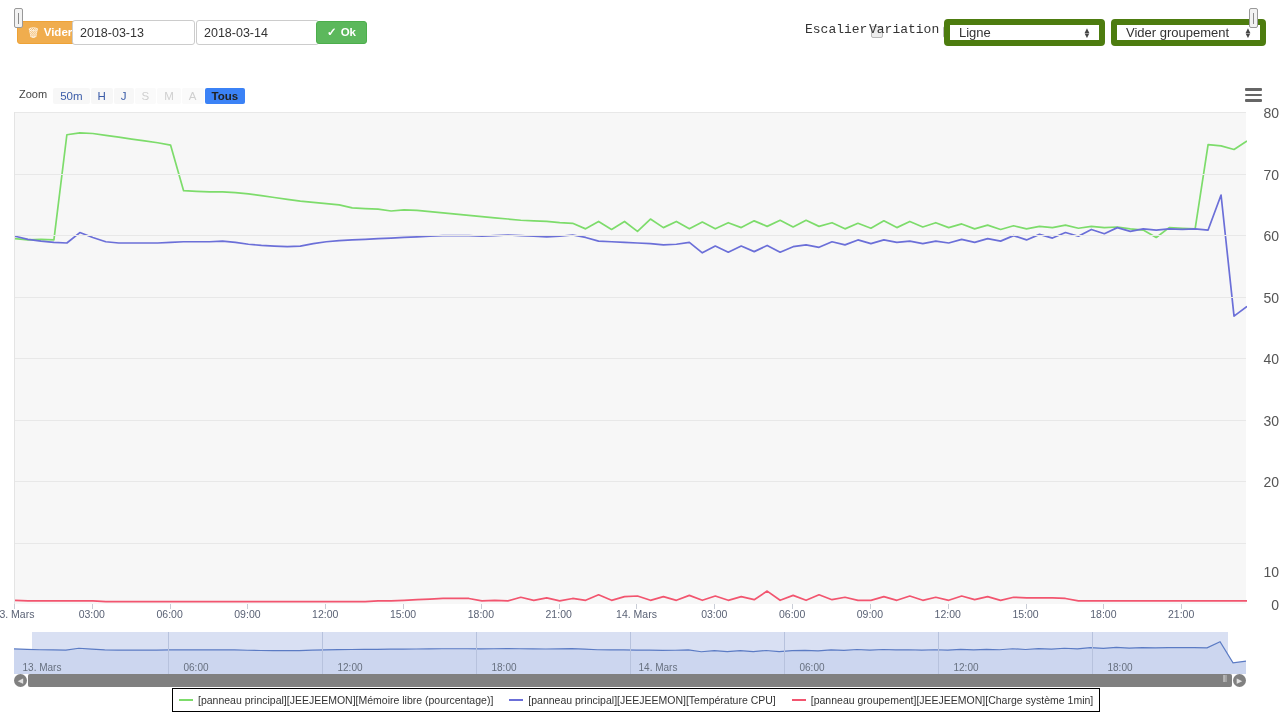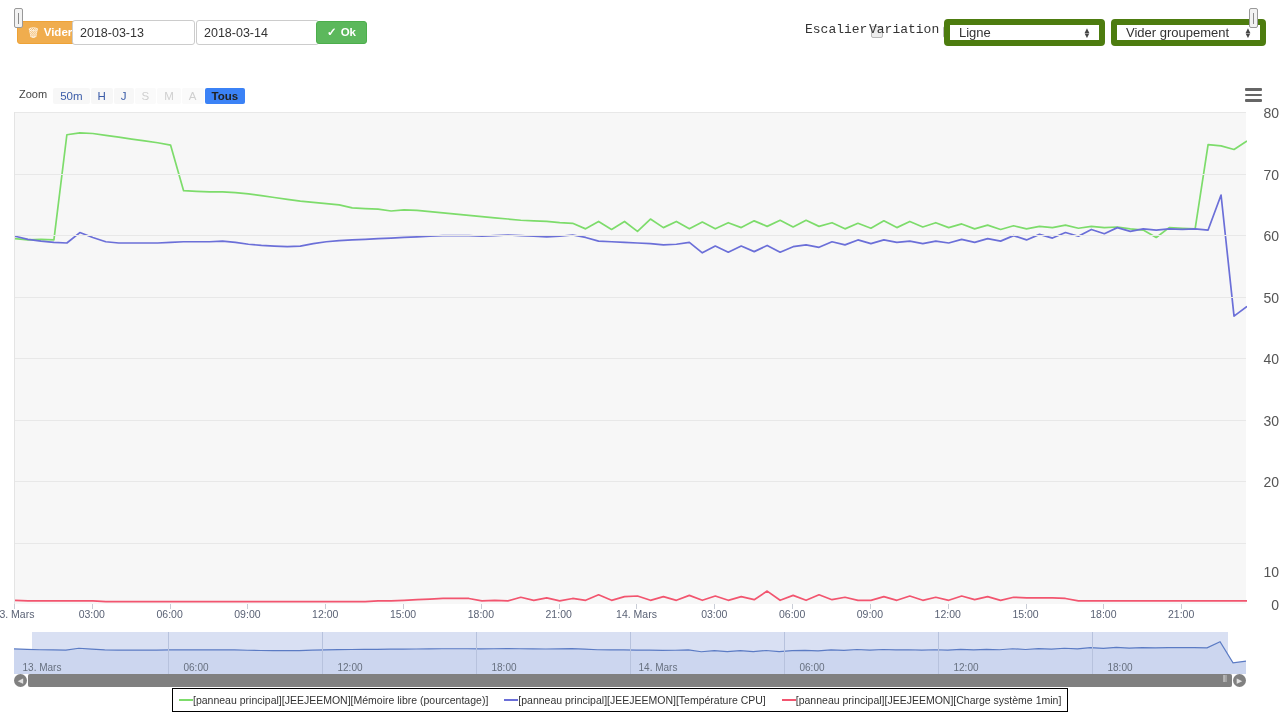--- a/index.html
+++ b/index.html
@@ -143,21 +143,21 @@
   }
   #sb-left  { left: 0; }
   #sb-right { right: 0; }
 
   
   .legend {
     position: absolute; left: 172px; top: 688px;
     height: 24px; border: 1px solid #000; background: #fff;
     display: flex; align-items: center; padding: 0 6px; gap: 16px;
   }
-  .legend-item { display: flex; align-items: center; cursor: pointer; }
+  .legend-item { display: flex; align-items: center; gap: 5px; cursor: pointer; }
   .legend-item .swatch { width: 14px; height: 2.5px; display: inline-block; }
   .legend-item .ltext { font-size: 10.5px; color: #333; white-space: nowrap; }
 </style>
 </head>
 <body>
 
 <div class="page">
 
   <div class="toolbar">
     <div class="btn-vider">
@@ -317,17 +317,17 @@
     <div class="legend-item">
       <span class="swatch" id="sw0" style="background: rgb(125, 220, 107);"></span>
       <span class="ltext">[panneau principal][JEEJEEMON][Mémoire libre (pourcentage)]</span>
     </div>
     <div class="legend-item">
       <span class="swatch" id="sw1" style="background: rgb(107, 111, 216);"></span>
       <span class="ltext">[panneau principal][JEEJEEMON][Température CPU]</span>
     </div>
     <div class="legend-item">
       <span class="swatch" id="sw2" style="background: rgb(242, 85, 111);"></span>
-      <span class="ltext">[panneau principal][JEEJEEMON][Charge système 1min]</span>
+      <span class="ltext">[panneau groupement][JEEJEEMON][Charge système 1min]</span>
     </div>
   </div>
 
 </div>
 
 </body></html>

